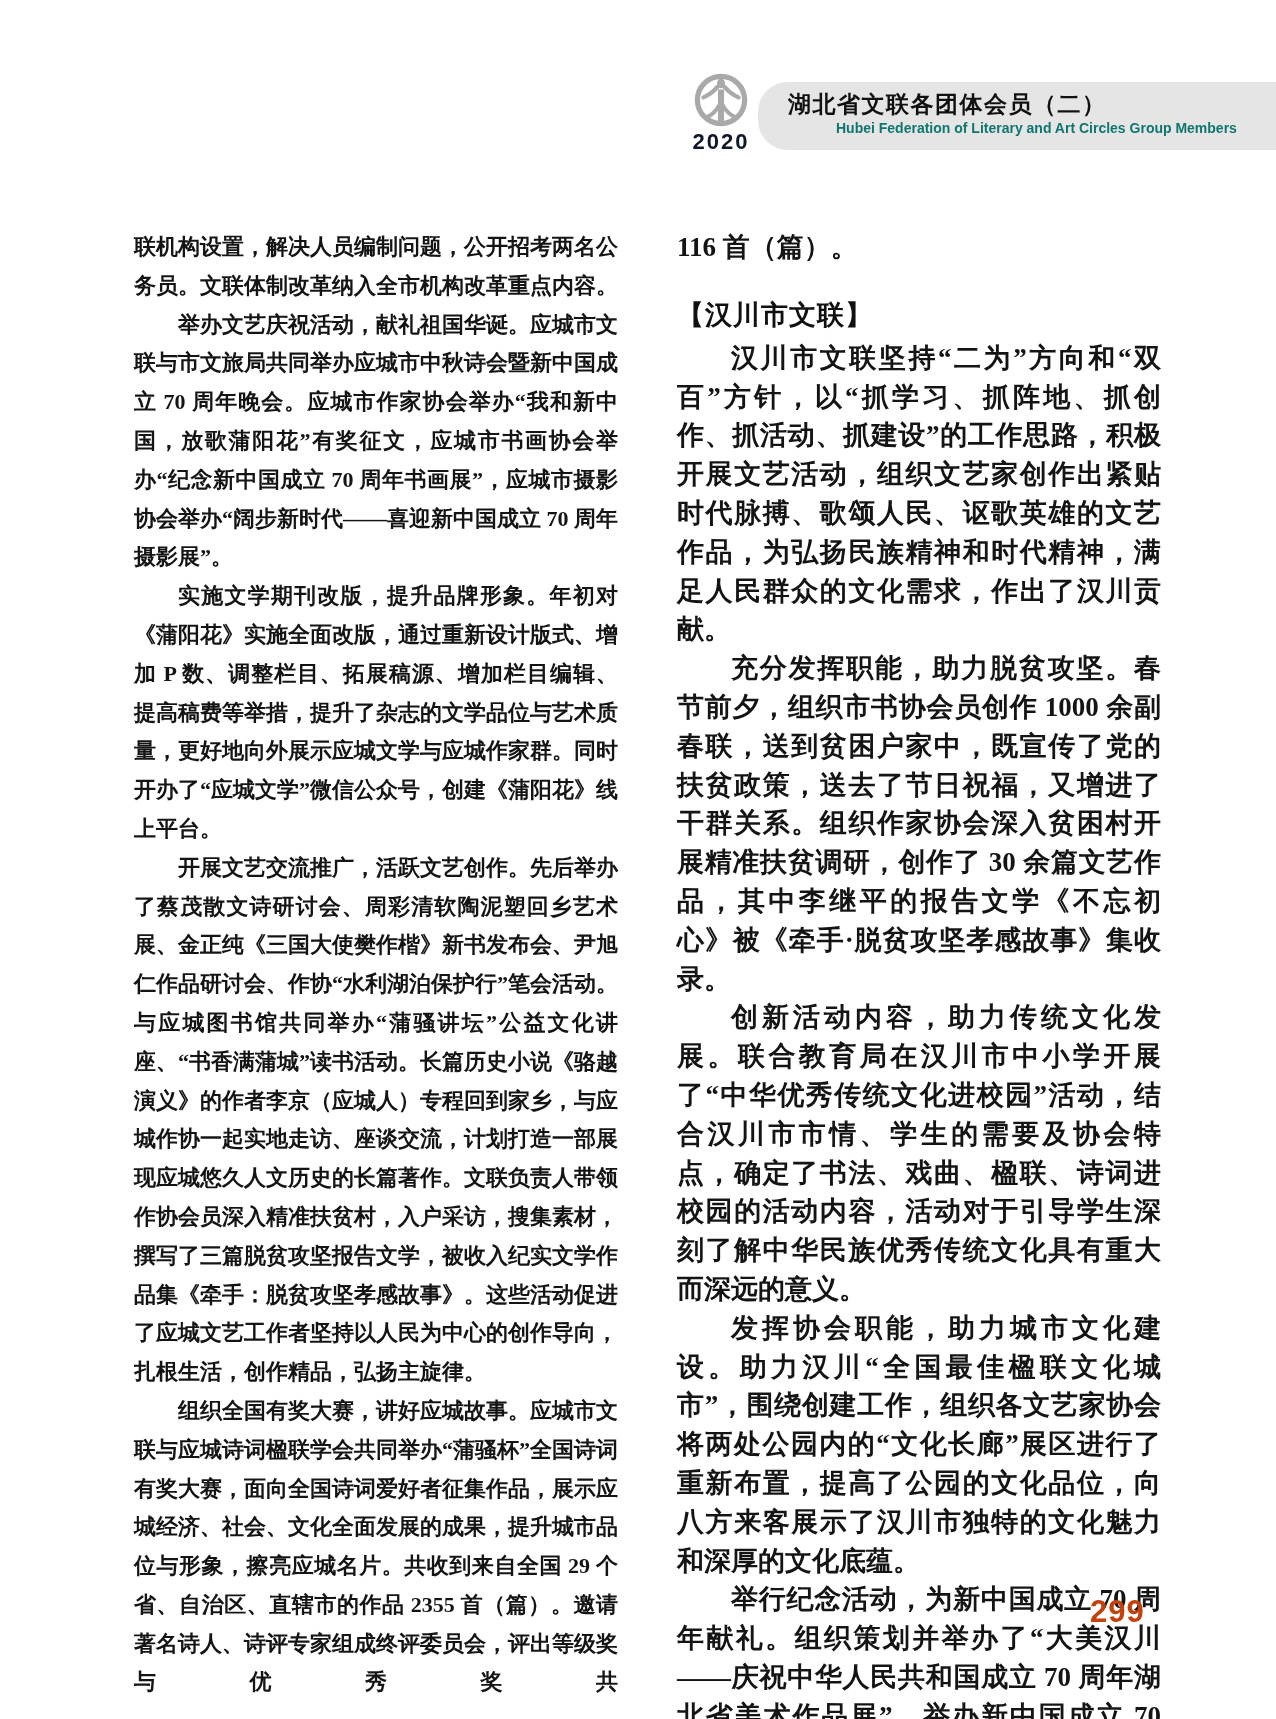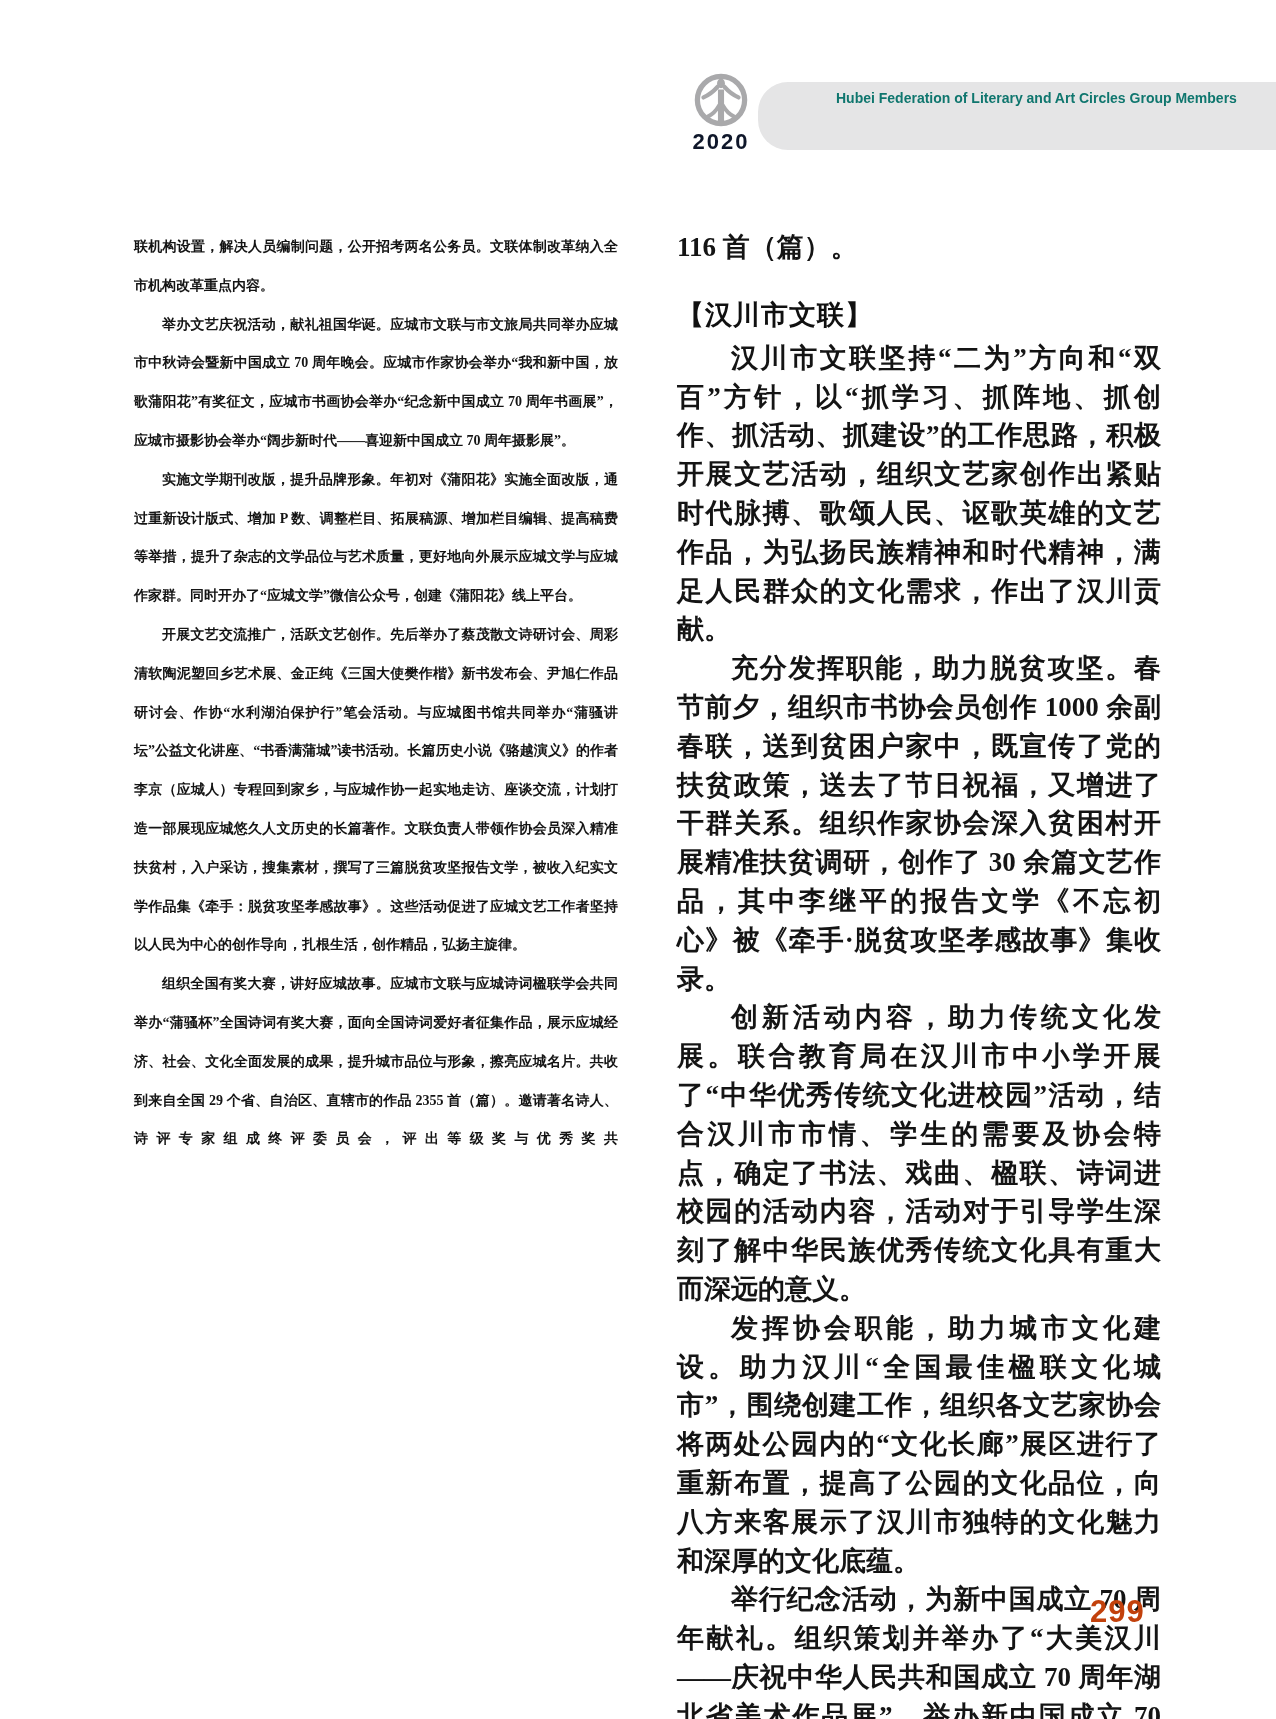--- a/index.html
+++ b/index.html
@@ -54,21 +54,21 @@
     display: flex; gap: 59px; align-items: flex-start;
   }
   .column { width: 484px; }
   .para {
     margin: 0;
     font-weight: 700;
     line-height: 38.8px;
     text-align: justify;
     color: #141414;
   }
-  .column-left  .para { font-size: 14px; }
+  .column-left  .para { font-size: 22px; }
   .column-right .para { font-size: 27px; }
   .para.indent { text-indent: 2em; }
   .para.flush  { text-align-last: justify; }
   .section-heading {
     margin: 28px 0 4px 0;
     font-family: "Liberation Sans", sans-serif;
     font-weight: 700; font-size: 27px; letter-spacing: 1px;
     line-height: 40px; color: #101010;
   }
 
@@ -92,20 +92,21 @@
       <path d="M28 17 Q21 25 12 29" fill="none" stroke="#a9a9ab" stroke-width="5" stroke-linecap="round"></path>
       <path d="M36 17 Q43 25 52 29" fill="none" stroke="#a9a9ab" stroke-width="5" stroke-linecap="round"></path>
       <rect x="28.5" y="20" width="7" height="38" fill="#a9a9ab"></rect>
       <path d="M30 38 Q25 47 17 51" fill="none" stroke="#a9a9ab" stroke-width="4.5" stroke-linecap="round"></path>
       <path d="M34 38 Q39 47 47 51" fill="none" stroke="#a9a9ab" stroke-width="4.5" stroke-linecap="round"></path>
     </svg>
     <div class="logo-year">2020</div>
   </div>
 
   <div class="header-bar">
+    <div class="header-title">湖北省文联各团体会员（二）</div>
     <div class="header-subtitle">Hubei Federation of Literary and Art Circles Group Members</div>
   </div>
 
   <main class="columns">
     <div class="column column-left" id="col-left">
         <p class="para">联机构设置，解决人员编制问题，公开招考两名公务员。文联体制改革纳入全市机构改革重点内容。</p>
         <p class="para indent">举办文艺庆祝活动，献礼祖国华诞。应城市文联与市文旅局共同举办应城市中秋诗会暨新中国成立 70 周年晚会。应城市作家协会举办“我和新中国，放歌蒲阳花”有奖征文，应城市书画协会举办“纪念新中国成立 70 周年书画展”，应城市摄影协会举办“阔步新时代——喜迎新中国成立 70 周年摄影展”。</p>
         <p class="para indent">实施文学期刊改版，提升品牌形象。年初对《蒲阳花》实施全面改版，通过重新设计版式、增加 P 数、调整栏目、拓展稿源、增加栏目编辑、提高稿费等举措，提升了杂志的文学品位与艺术质量，更好地向外展示应城文学与应城作家群。同时开办了“应城文学”微信公众号，创建《蒲阳花》线上平台。</p>
         <p class="para indent">开展文艺交流推广，活跃文艺创作。先后举办了蔡茂散文诗研讨会、周彩清软陶泥塑回乡艺术展、金正纯《三国大使樊作楷》新书发布会、尹旭仁作品研讨会、作协“水利湖泊保护行”笔会活动。与应城图书馆共同举办“蒲骚讲坛”公益文化讲座、“书香满蒲城”读书活动。长篇历史小说《骆越演义》的作者李京（应城人）专程回到家乡，与应城作协一起实地走访、座谈交流，计划打造一部展现应城悠久人文历史的长篇著作。文联负责人带领作协会员深入精准扶贫村，入户采访，搜集素材，撰写了三篇脱贫攻坚报告文学，被收入纪实文学作品集《牵手：脱贫攻坚孝感故事》。这些活动促进了应城文艺工作者坚持以人民为中心的创作导向，扎根生活，创作精品，弘扬主旋律。</p>
         <p class="para indent flush">组织全国有奖大赛，讲好应城故事。应城市文联与应城诗词楹联学会共同举办“蒲骚杯”全国诗词有奖大赛，面向全国诗词爱好者征集作品，展示应城经济、社会、文化全面发展的成果，提升城市品位与形象，擦亮应城名片。共收到来自全国 29 个省、自治区、直辖市的作品 2355 首（篇）。邀请著名诗人、诗评专家组成终评委员会，评出等级奖与优秀奖共</p>

